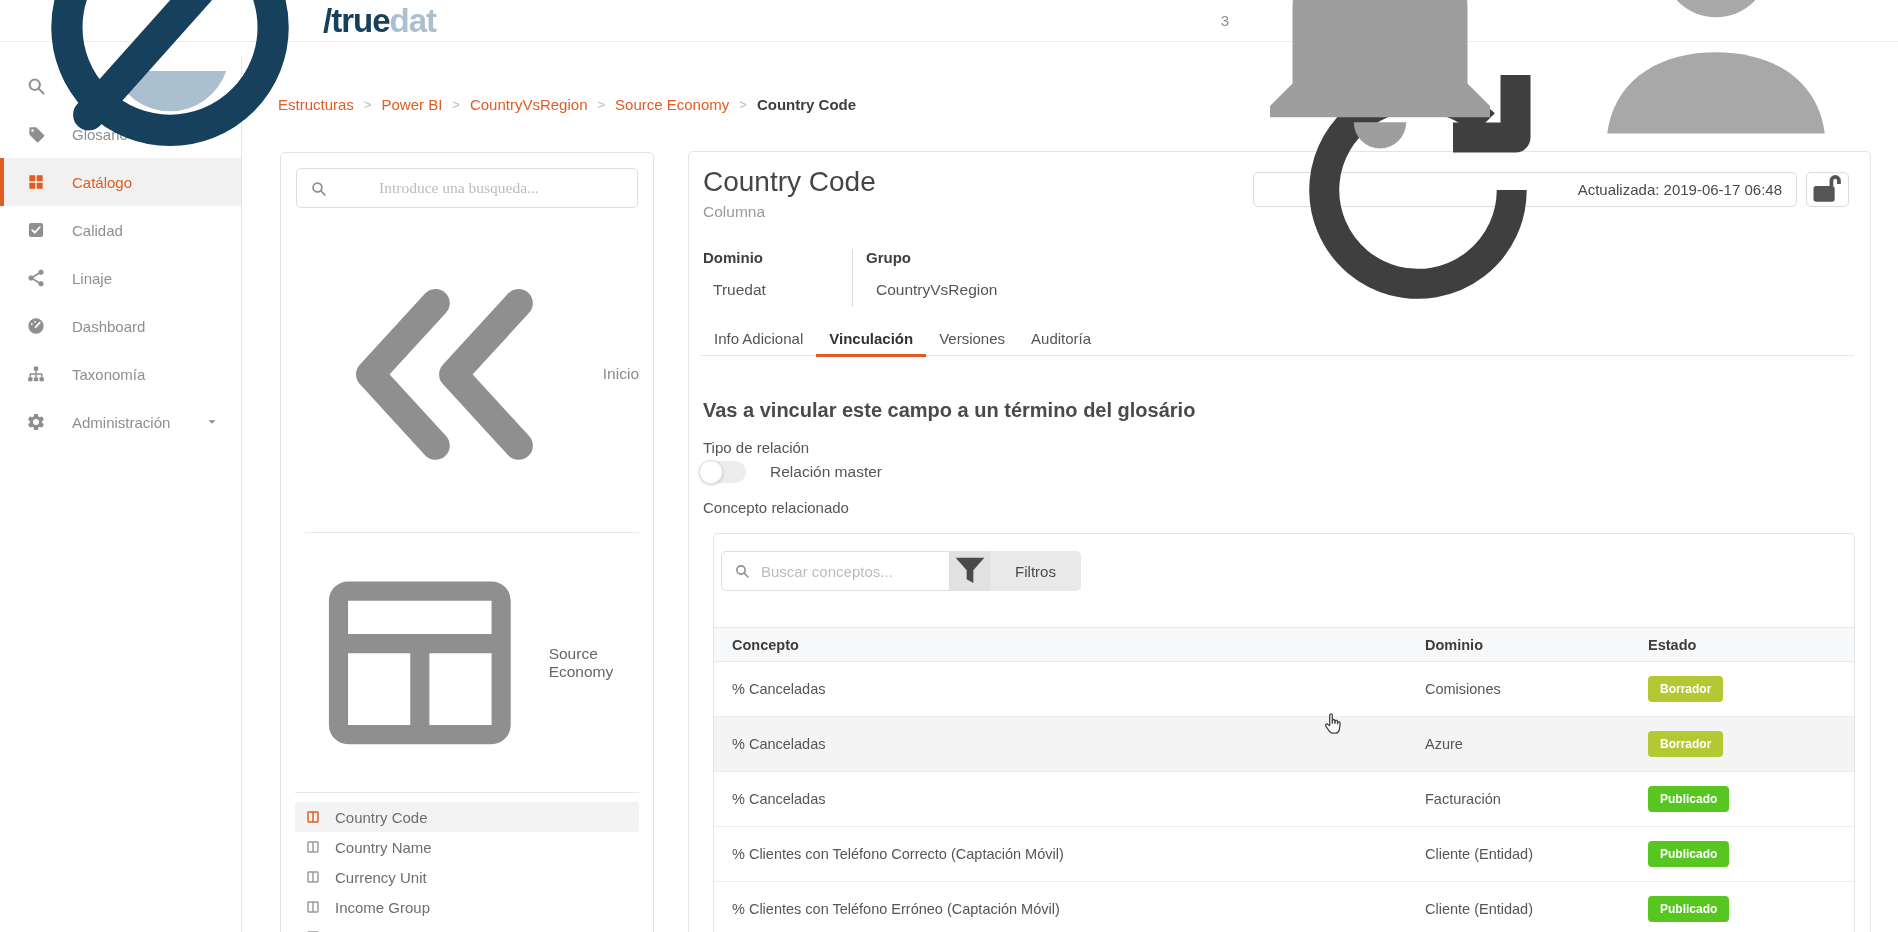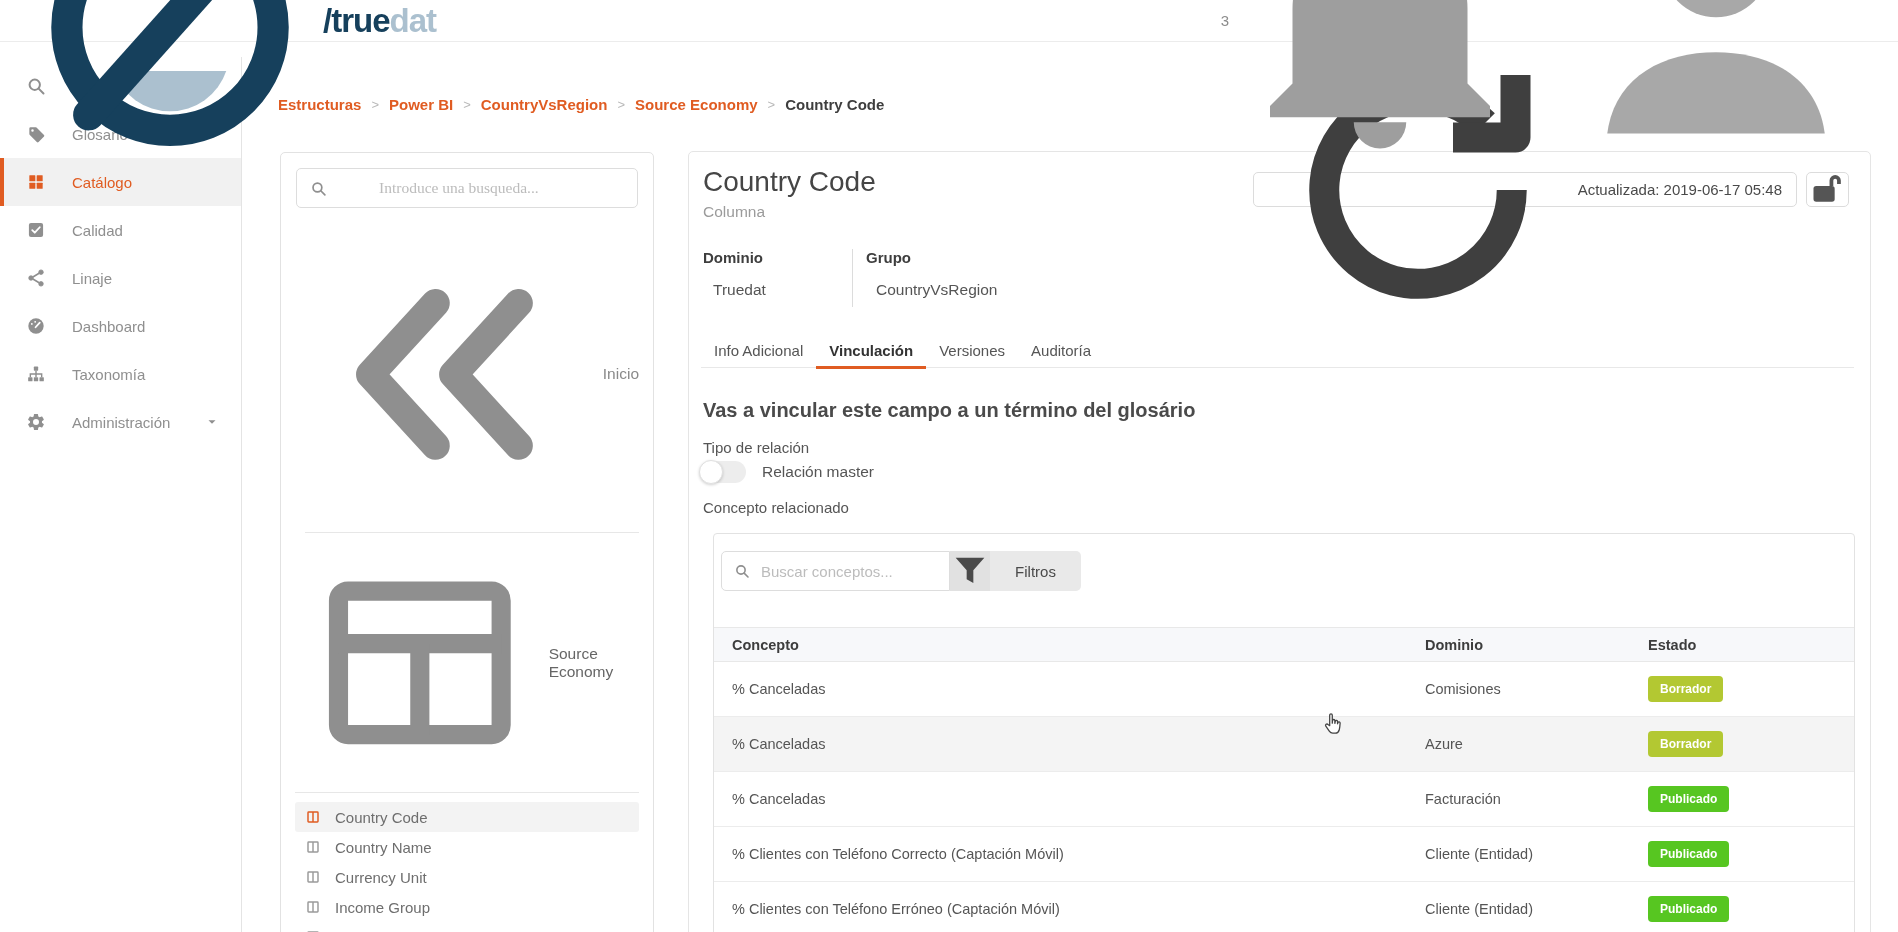--- a/index.html
+++ b/index.html
@@ -25,21 +25,21 @@
   .side-item{height:48px;display:flex;align-items:center;gap:26px;padding-left:22px;
     color:#8f8f8f;font-size:15px;border-left:4px solid transparent;cursor:default;}
   .side-item .s-icon{width:20px;height:20px;flex:0 0 20px;}
   .side-item .s-icon svg{width:20px;height:20px;display:block;}
   .side-item.active{background:#f1f1f1;border-left-color:var(--accent);color:var(--accent);}
   .s-caret{margin-left:auto;margin-right:22px;width:14px;height:14px;}
   .s-caret svg{width:14px;height:14px;display:block;}
 
   
   .breadcrumb{position:absolute;left:278px;top:96px;display:flex;align-items:center;gap:10px;font-size:15px;}
-  .crumb-link{color:var(--accent);cursor:pointer;font-weight:bold;}
+  .crumb-link{color:var(--accent);cursor:pointer;}
   .crumb-sep{color:#b9b9b9;font-size:13px;}
   .crumb-current{color:#3e3e3e;font-weight:700;}
 
   
   .panel{position:absolute;left:280px;top:152px;width:374px;bottom:-20px;background:#fff;
     border:1px solid #e2e2e2;border-radius:5px;padding:15px 14px;}
   .panel-search{height:40px;border:1px solid #ddd;border-radius:5px;display:flex;align-items:center;
     gap:12px;padding:0 13px;color:#b9b9b9;margin:0 1px;}
   .panel-search svg{width:17px;height:17px;color:#8f8f8f;flex:0 0 17px;}
   .panel-search input{border:none;outline:none;flex:1;font-size:15.5px;color:#555;
@@ -70,31 +70,31 @@
   .btn-lock{width:43px;height:35px;border:1px solid #dcdcdc;border-radius:5px;background:#fff;
     display:flex;align-items:center;justify-content:center;cursor:pointer;}
   .btn-lock svg{width:18px;height:18px;color:#555;}
 
   .meta-row{position:absolute;left:14px;top:97px;display:flex;}
   .meta-col1{width:150px;border-right:1px solid #dcdcdc;min-height:58px;}
   .meta-col2{padding-left:13px;}
   .meta-label{font-size:15px;font-weight:700;color:#3e3e3e;}
   .meta-value{margin-top:15px;padding-left:10px;font-size:15.5px;color:#555;}
 
-  .tabs-wrap{position:absolute;left:12px;right:16px;top:182px;border-bottom:1px solid #e8e8e8;
+  .tabs-wrap{position:absolute;left:12px;right:16px;top:170px;border-bottom:1px solid #e8e8e8;
     display:flex;height:34px;}
   .tab{position:relative;display:flex;align-items:center;padding:0 13px;font-size:15px;
     color:#555;cursor:pointer;}
   .tab.active{color:#333;font-weight:700;}
   .tab.active::after{content:'';position:absolute;left:0;right:0;bottom:-2px;height:3px;
     background:var(--accent);}
 
   .link-heading{position:absolute;left:14px;top:247px;font-size:20px;font-weight:700;color:#4a4a4a;}
   .relation-label{position:absolute;left:14px;top:287px;font-size:15px;color:#555;}
-  .toggle-row{position:absolute;left:11px;top:309px;display:flex;align-items:center;gap:16px;}
+  .toggle-row{position:absolute;left:11px;top:309px;display:flex;align-items:center;gap:24px;}
   .toggle{position:relative;width:46px;height:22px;background:#ededed;border-radius:11px;cursor:pointer;}
   .toggle .knob{position:absolute;left:-1px;top:-1px;width:24px;height:24px;border-radius:50%;
     background:#fff;border:1px solid #e0e0e0;box-shadow:0 1px 3px rgba(0,0,0,.18);}
   .toggle-label{font-size:15.5px;color:#555;}
   .concept-label{position:absolute;left:14px;top:347px;font-size:15px;color:#555;}
 
   
   .concept-card{position:absolute;left:24px;right:15px;top:381px;height:580px;background:#fff;
     border:1px solid #e2e2e2;border-radius:4px;}
   .concept-search{position:absolute;left:7px;top:17px;display:flex;align-items:stretch;height:40px;}
@@ -349,21 +349,21 @@
   <div class="main-subtitle">Columna</div>
 
   <div class="header-actions">
     <div class="btn-outline">
       <span style="display:flex;">
           <svg viewBox="0 0 24 24" fill="none" stroke="currentColor" stroke-width="2.4" style="width: 100%; height: 100%; display: block;">
             <path d="M19.5 12a7.5 7.5 0 1 1-2.2-5.3"></path>
             <path d="M19.8 2.8v5h-5" stroke-linejoin="round"></path>
           </svg>
         </span>
-      <span>Actualizada: 2019-06-17 05:48</span>
+      <span>Actualizada: 2019-06-17 06:48</span>
     </div>
     <div class="btn-lock">
       <span style="display:flex;">
           <svg viewBox="0 0 24 24" fill="currentColor" style="width: 100%; height: 100%; display: block;">
             <path d="M13.2 10V6.8a3.3 3.3 0 0 1 6.6 0v2h-2.2v-2a1.1 1.1 0 0 0-2.2 0V10z"></path>
             <rect x="3.8" y="10" width="12.4" height="9.2" rx="1.6"></rect>
           </svg>
         </span>
     </div>
   </div>

